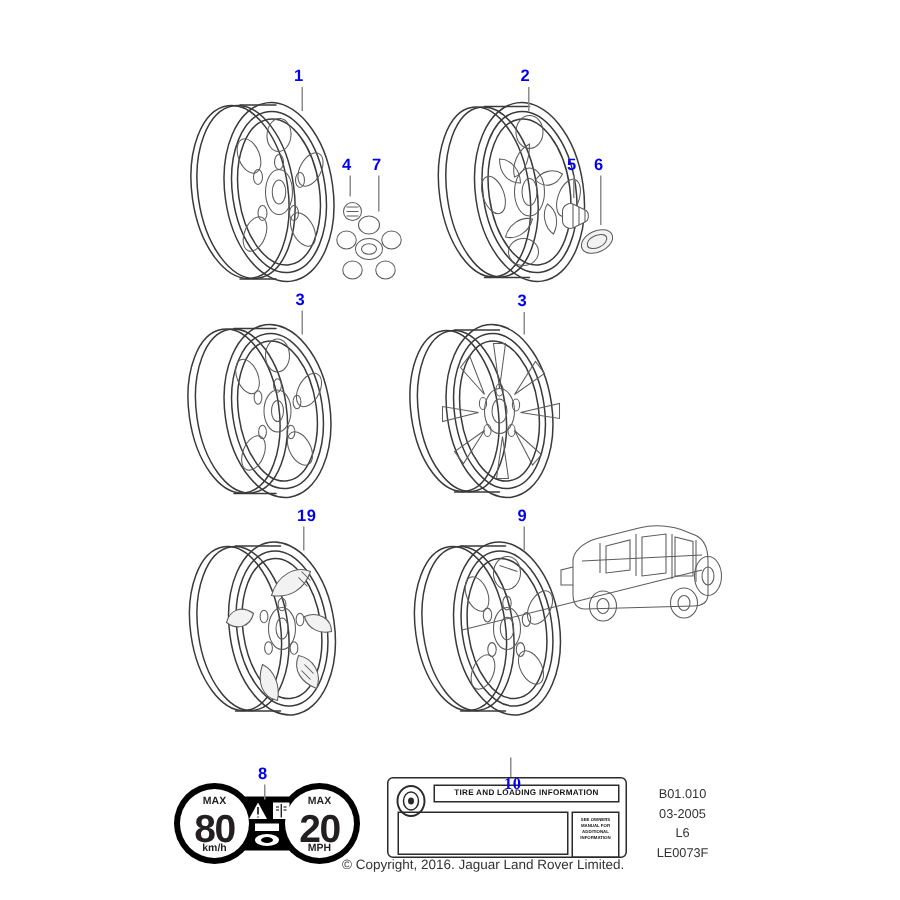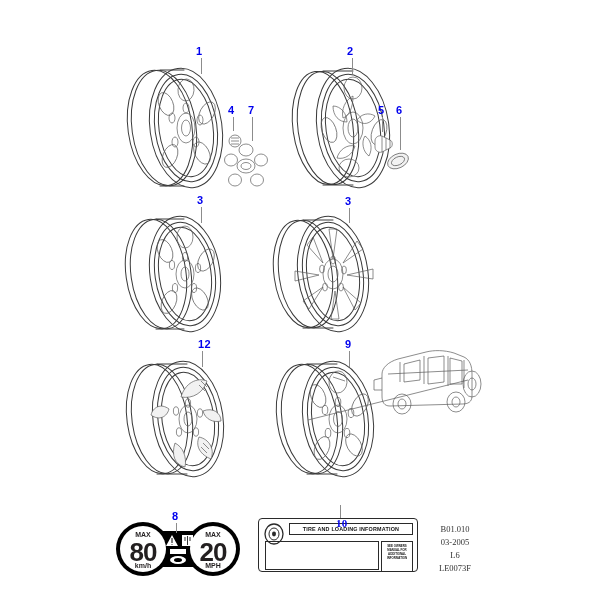--- a/index.html
+++ b/index.html
@@ -307,46 +307,47 @@
       <div style="position:absolute;left:6px;top:22px;width:112px;height:27px;border:1px solid #2a2a2a;"></div>
       <div style="position:absolute;left:122px;top:22px;width:30px;height:27px;border:1px solid #2a2a2a;padding-top:2px;">
         <div class="pl-note">SEE OWNERS</div>
         <div class="pl-note">MANUAL FOR</div>
         <div class="pl-note">ADDITIONAL</div>
         <div class="pl-note">INFORMATION</div>
       </div>
     </div>
   </div>
 
-  <div class="meta" style="left:425px;top:523px;width:60px;font-family:Liberation Serif, serif;">
+  <div class="meta" style="left:425px;top:523px;width:60px;">
     <div>B01.010</div>
     <div>03-2005</div>
     <div>L6</div>
     <div>LE0073F</div>
   </div>
 
+  <div class="copyright" style="left:228px;top:571px;">© Copyright, 2016. Jaguar Land Rover Limited.</div>
 
   <div id="callout-layer">
       <div class="callout" style="left: 196px; top: 46px;">1</div>
       <div class="leader" style="left: 201px; top: 58px; height: 16px;"></div>
       <div class="callout" style="left: 347px; top: 46px;">2</div>
       <div class="leader" style="left: 352px; top: 58px; height: 16px;"></div>
       <div class="callout" style="left: 228px; top: 105px;">4</div>
       <div class="leader" style="left: 233px; top: 117px; height: 14px;"></div>
       <div class="callout" style="left: 248px; top: 105px;">7</div>
       <div class="leader" style="left: 252px; top: 117px; height: 24px;"></div>
       <div class="callout" style="left: 378px; top: 105px;">5</div>
       <div class="leader" style="left: 382px; top: 117px; height: 15px;"></div>
       <div class="callout" style="left: 396px; top: 105px;">6</div>
       <div class="leader" style="left: 400px; top: 117px; height: 33px;"></div>
       <div class="callout" style="left: 197px; top: 195px;">3</div>
       <div class="leader" style="left: 201px; top: 207px; height: 16px;"></div>
       <div class="callout" style="left: 345px; top: 196px;">3</div>
       <div class="leader" style="left: 349px; top: 208px; height: 15px;"></div>
-      <div class="callout" style="left: 198px; top: 339px;">12</div>
+      <div class="callout" style="left: 198px; top: 339px;">19</div>
       <div class="leader" style="left: 202px; top: 351px; height: 16px;"></div>
       <div class="callout" style="left: 345px; top: 339px;">9</div>
       <div class="leader" style="left: 349px; top: 351px; height: 16px;"></div>
       <div class="callout" style="left: 172px; top: 511px;">8</div>
       <div class="leader" style="left: 176px; top: 523px; height: 10px;"></div>
       <div class="callout" style="left: 336px; top: 518px; font-family: Liberation Serif, serif;">10</div>
       <div class="leader" style="left: 340px; top: 505px; height: 13px;"></div>
     </div>
 
 </div>

